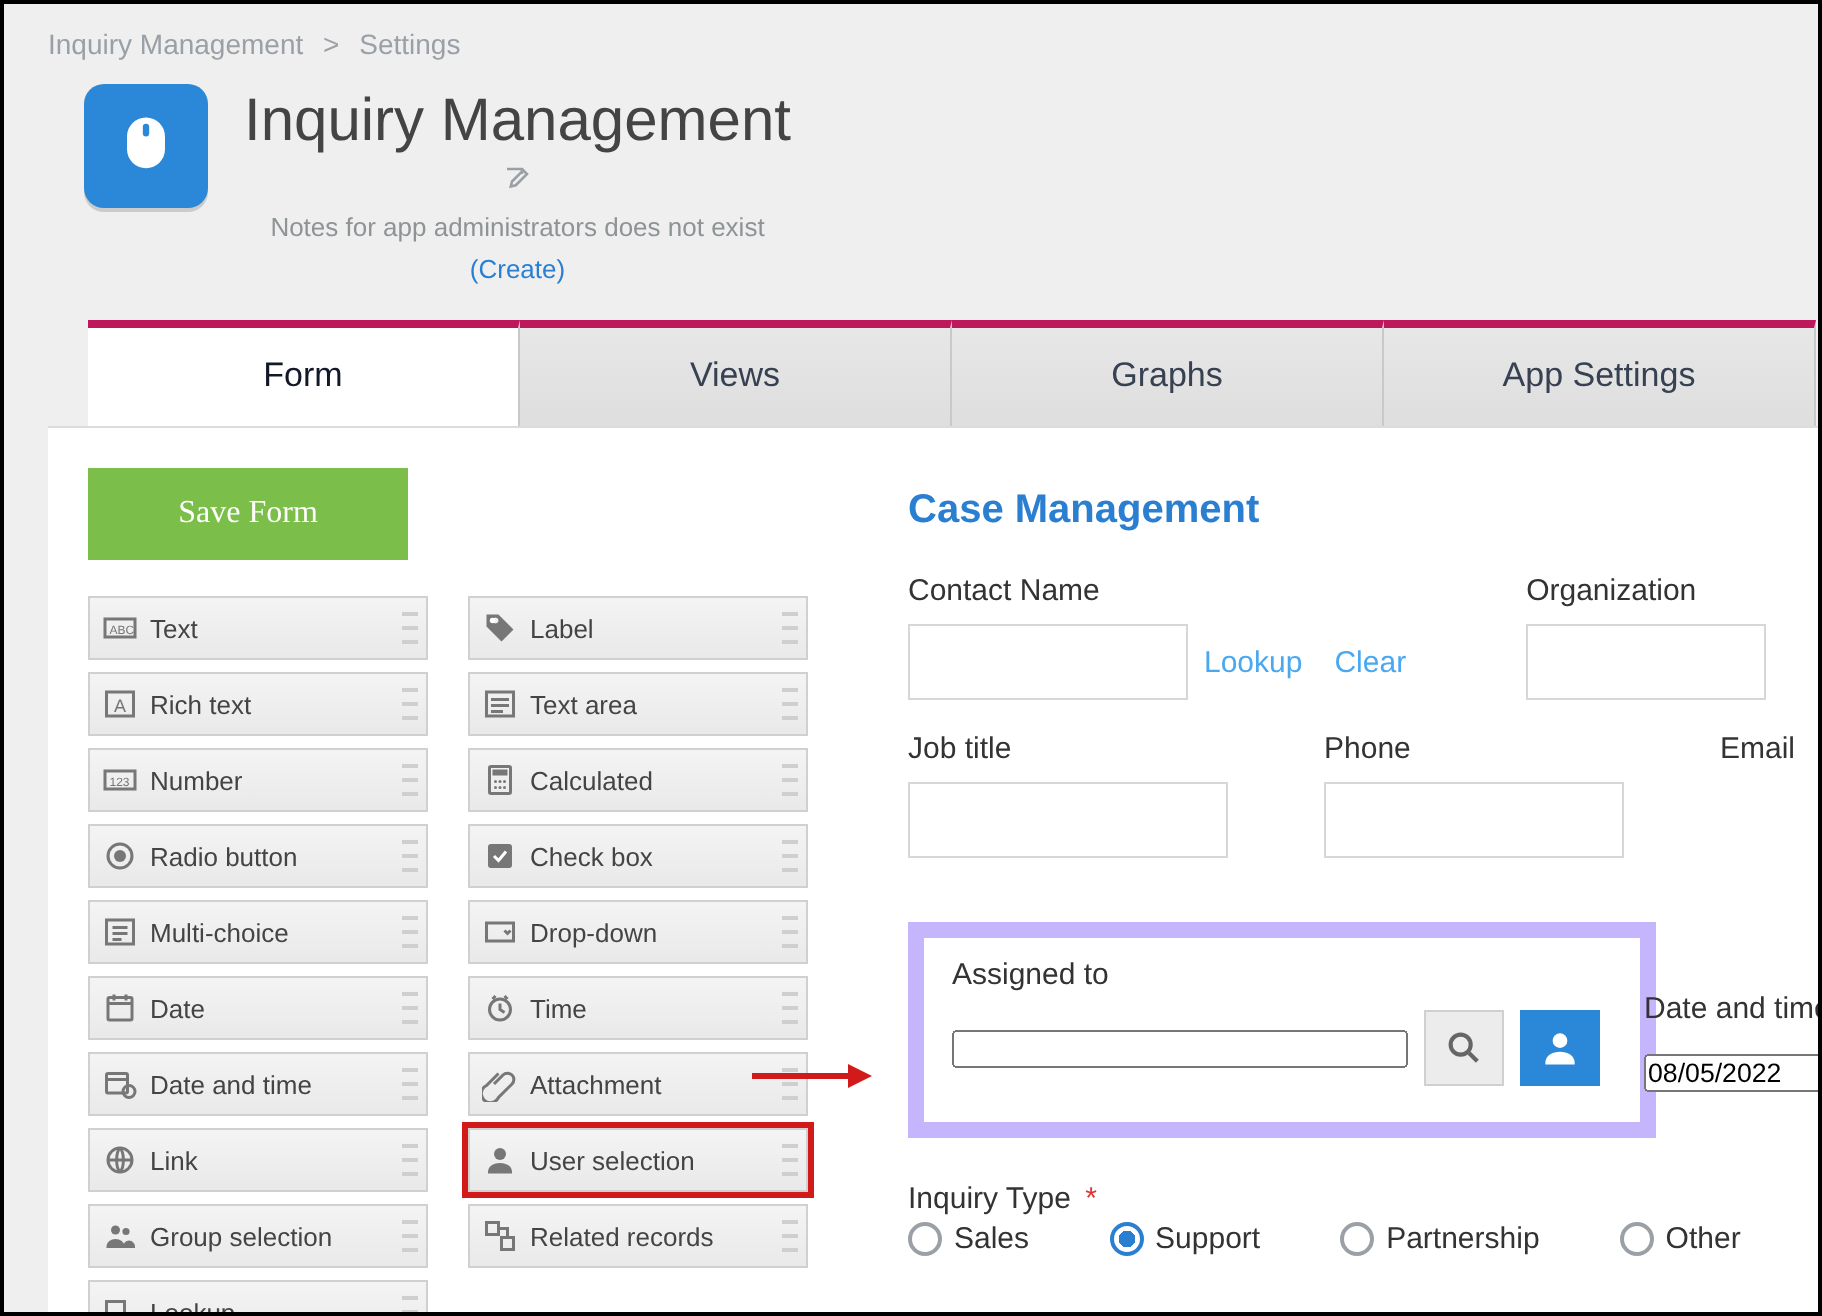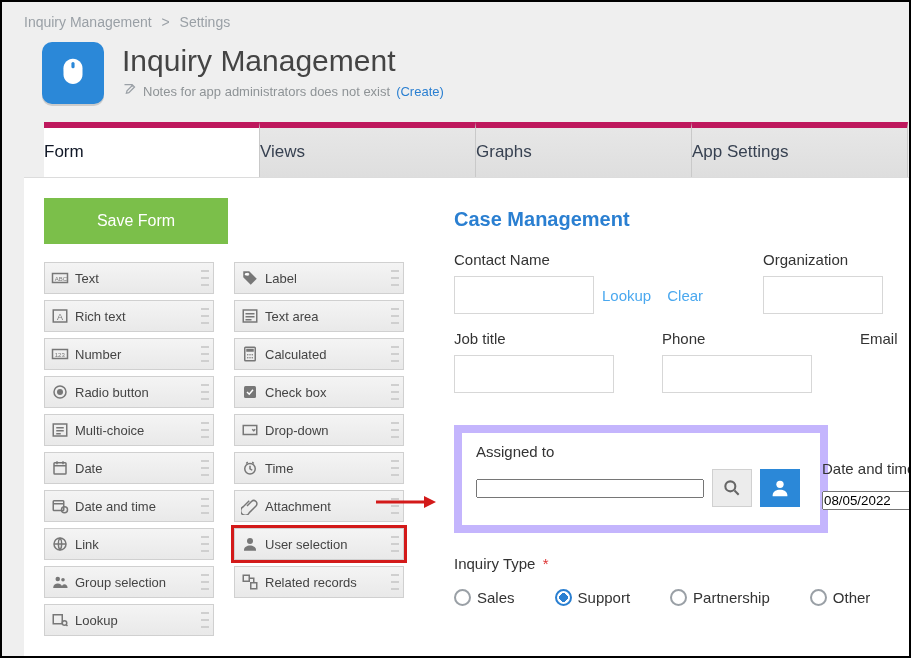--- a/index.html
+++ b/index.html
@@ -43,60 +43,63 @@
     color: #444;
     margin-top: 2px;
   }
   .header-text .notes-line {
     display: flex;
     align-items: center;
     gap: 6px;
     font-size: 13px;
     color: #8e9396;
     margin-top: 4px;
+    flex-direction: column;
   }
   .notes-line a { color: #2a7fd1; text-decoration: none; }
   .tabs {
     display: flex;
     margin-left: 42px;
   }
   .tab {
     flex: 0 0 auto;
     width: 216px;
+    text-align: center;
     padding: 14px 0 15px;
     font-size: 17px;
     color: #374151;
     background: linear-gradient(#e7e7e7,#dedede);
     border-right: 1px solid #c9c9c9;
-    border-top: 6px solid #be185d;
+    border-top: 4px solid #be185d;
     cursor: pointer;
   }
   .tab.active {
     background: #fff;
     color: #111827;
     font-weight: 400;
   }
   .workspace {
     display: flex;
     background: #fff;
     margin-left: 22px;
     padding: 20px 0 0 20px;
     height: 500px;
     border-top: 1px solid #dcdcdc;
   }
   .left-col { width: 380px; }
   .save-btn {
     background: #7bbf4a;
     color: #fff;
     border: none;
-    width: 184px;
+    width: 160px;
     height: 46px;
     font-size: 16px;
     cursor: pointer;
     margin-bottom: 18px;
+    font-family: Liberation Serif, serif;
   }
   .palette {
     display: grid;
     grid-template-columns: 170px 170px;
     gap: 6px 20px;
   }
   .pal-item {
     background: linear-gradient(#f4f4f4,#e9e9e9);
     border: 1px solid #d0d0d0;
     height: 32px;
@@ -170,21 +173,21 @@
     display:flex; align-items:center; justify-content:center;
     border: 1px solid #d0d0d0;
     background: #ececec;
     cursor: pointer;
   }
   .icon-btn.primary {
     background: #2b88d8;
     border-color: #2b88d8;
   }
   .req { color: #d33; margin-left: 3px; }
-  .radio-row { display:flex; gap: 40px; align-items:center; margin-top: 16px; font-size:15px; }
+  .radio-row { display:flex; gap: 40px; align-items:center; margin-top: 2px; font-size:15px; }
   .radio { display:flex; align-items:center; gap:6px; }
   .radio .dot {
     width:17px; height:17px; border-radius:50%;
     border:2px solid #9aa0a6; background:#fff; display:inline-block;
   }
   .radio.checked .dot { border-color:#2a7fd1; background: radial-gradient(circle, #2a7fd1 0 45%, #fff 46% 100%); }
   .date-col { position:absolute; left: 398px; top: 262px; width: 150px; }
   .date-col .input { width: 103px; }
 </style>
 </head>

